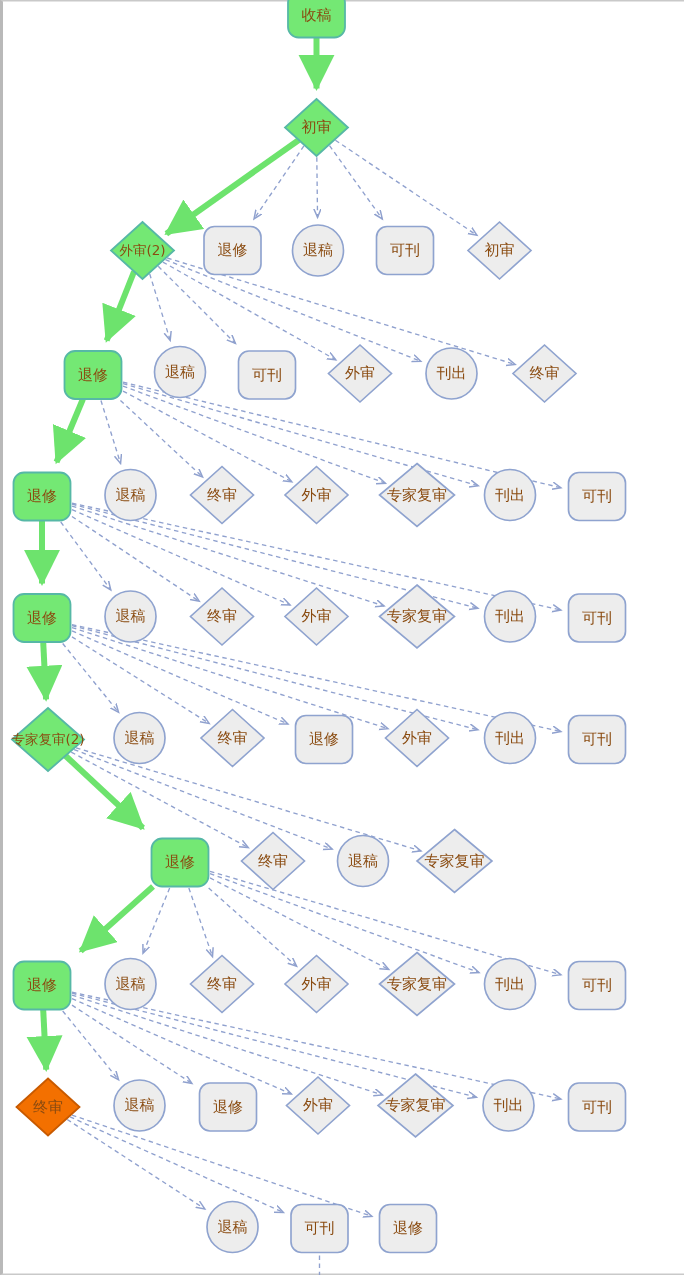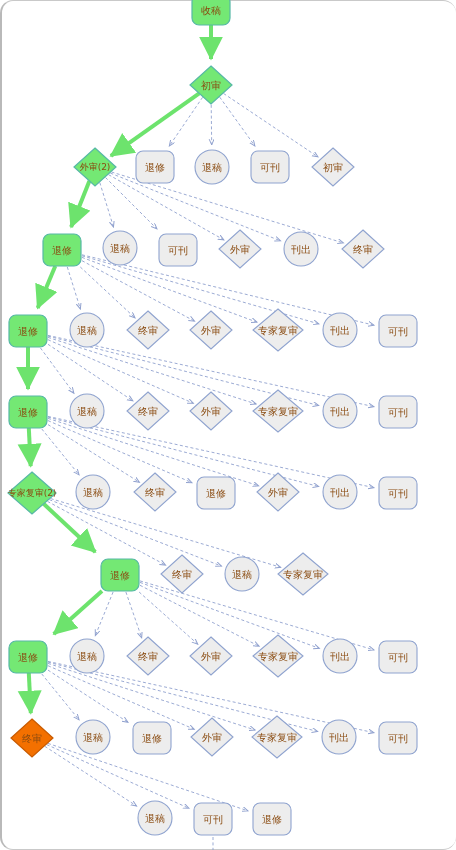--- a/index.html
+++ b/index.html
@@ -16,21 +16,20 @@
   }
   #canvas-wrap {
     position: relative;
     width: 456px;
     height: 850px;
     background: #ffffff;
     box-sizing: border-box;
     border-left: 2px solid #b9b9b9;
     border-top: 1px solid #c9c9c9;
     border-bottom: 1px solid #c9c9c9;
-    border-radius: 13px;
   }
   #flow-svg {
     position: absolute;
     left: -2px;
     top: -1px;
     width: 456px;
     height: 850px;
     display: block;
   }
   .node-label {

